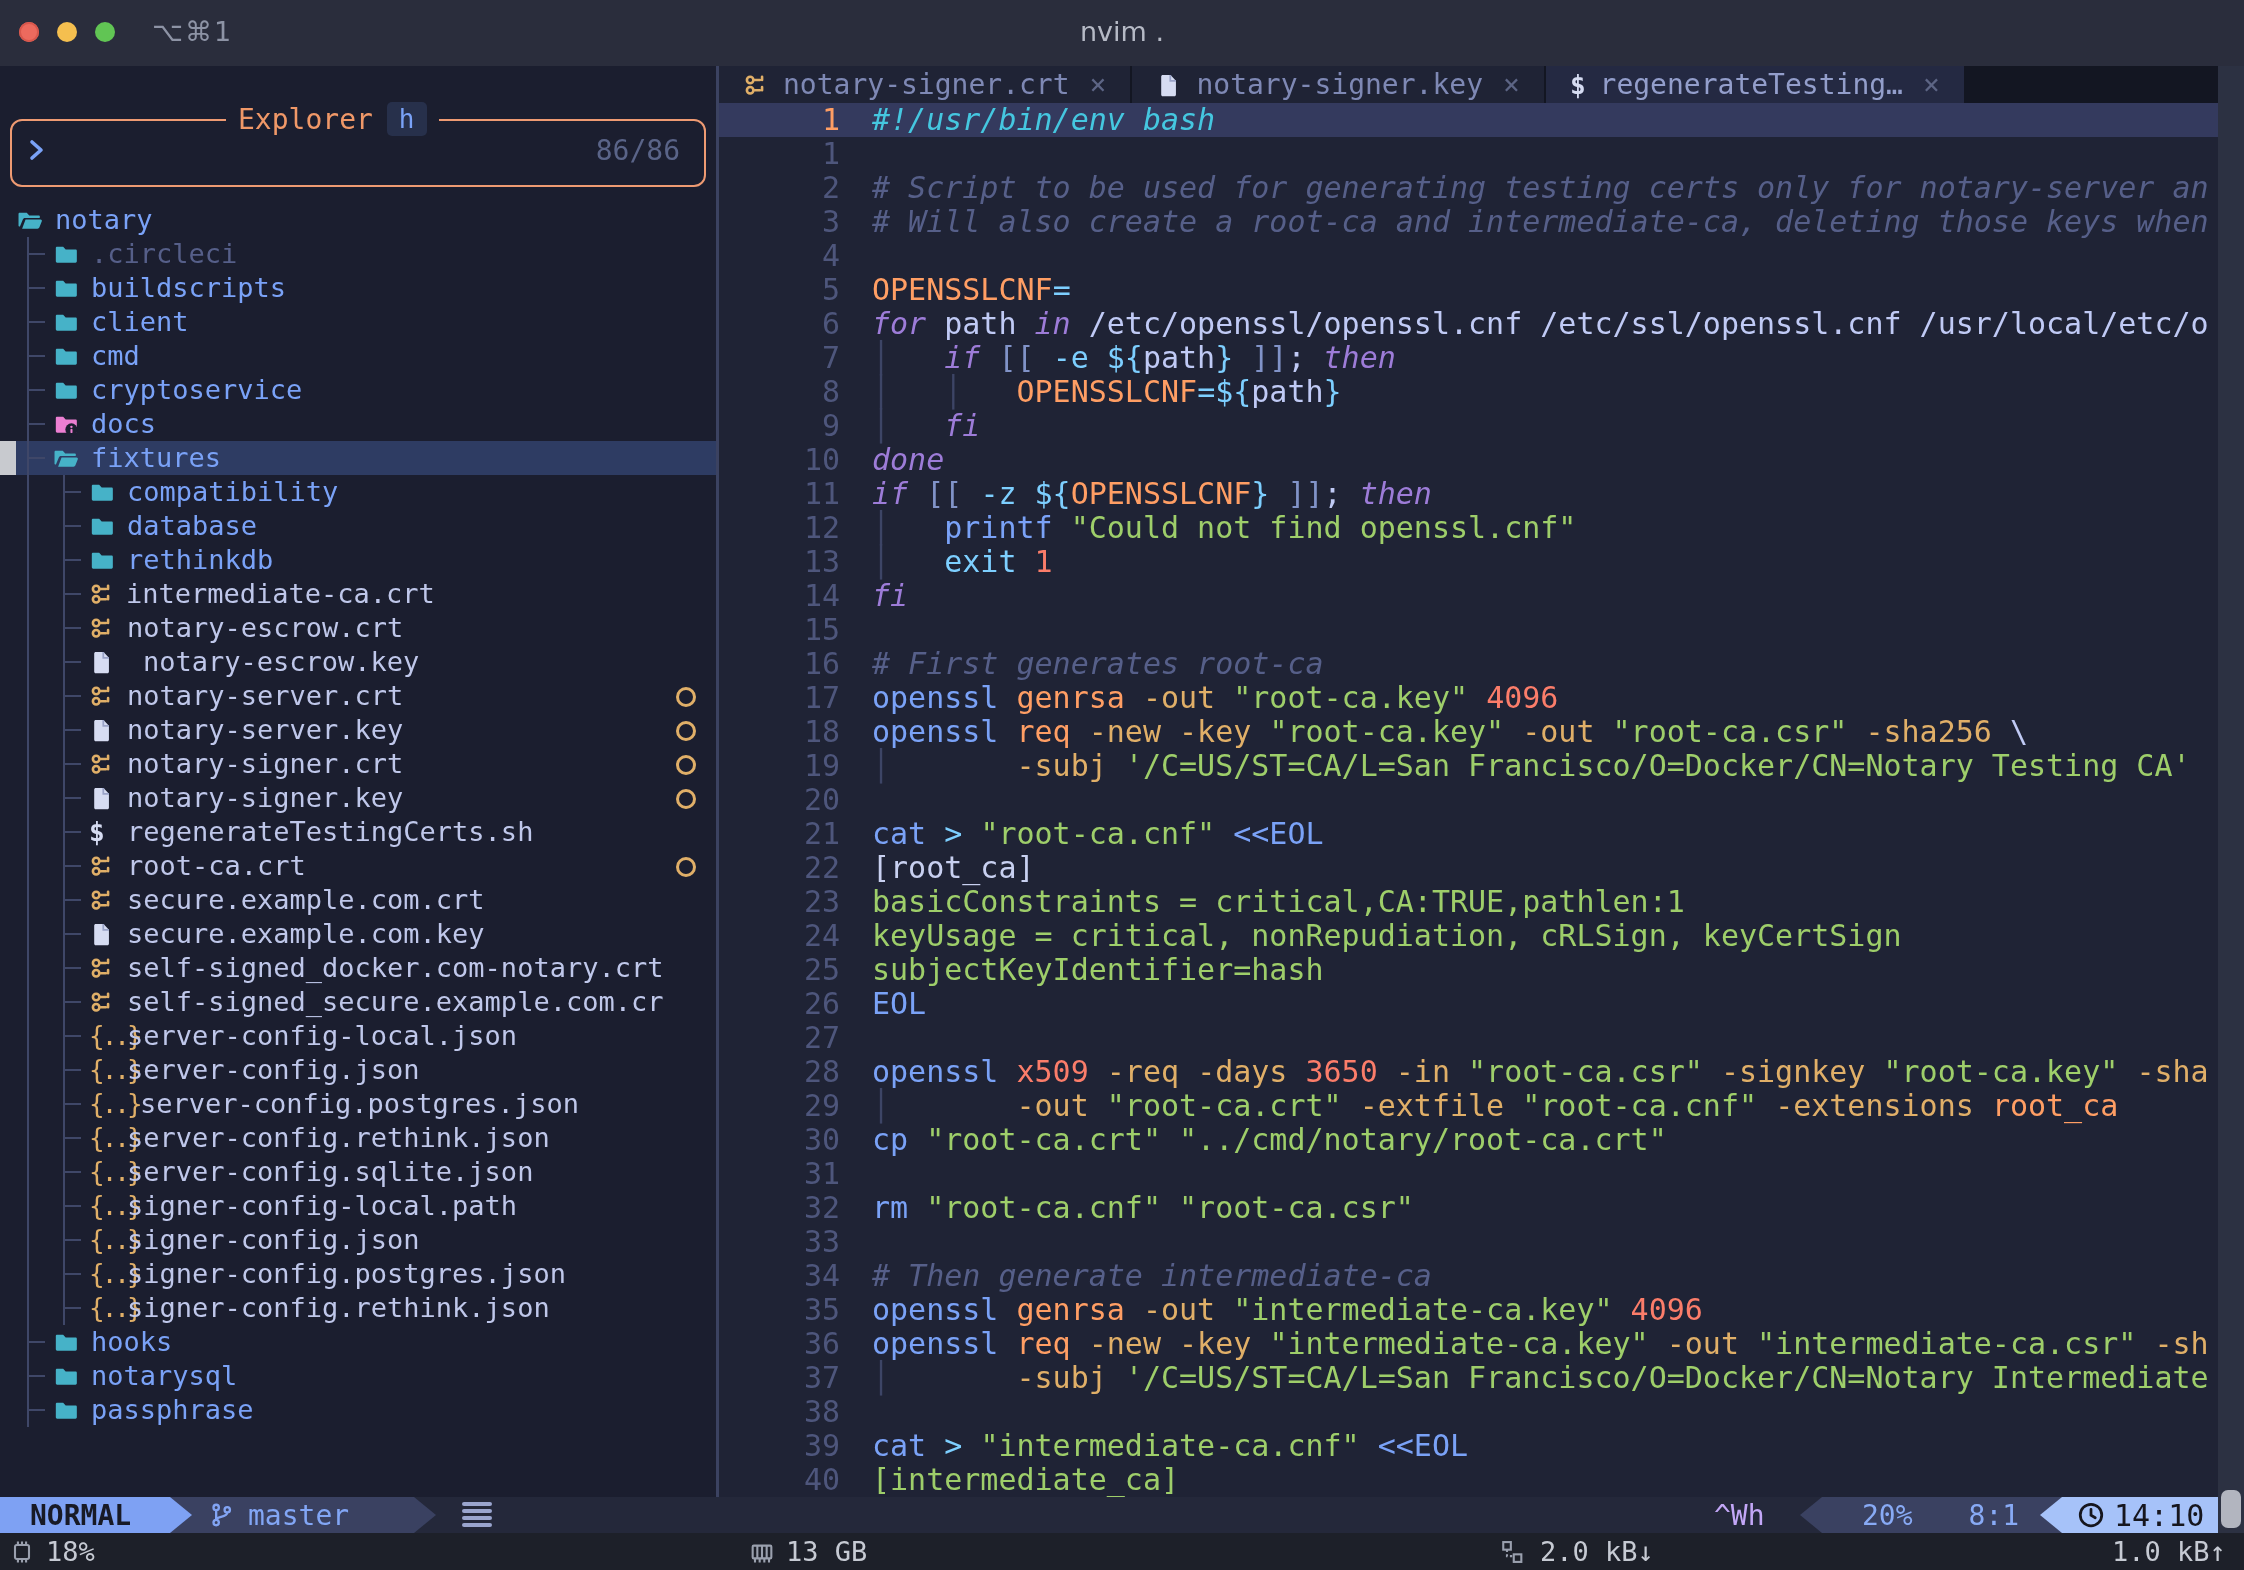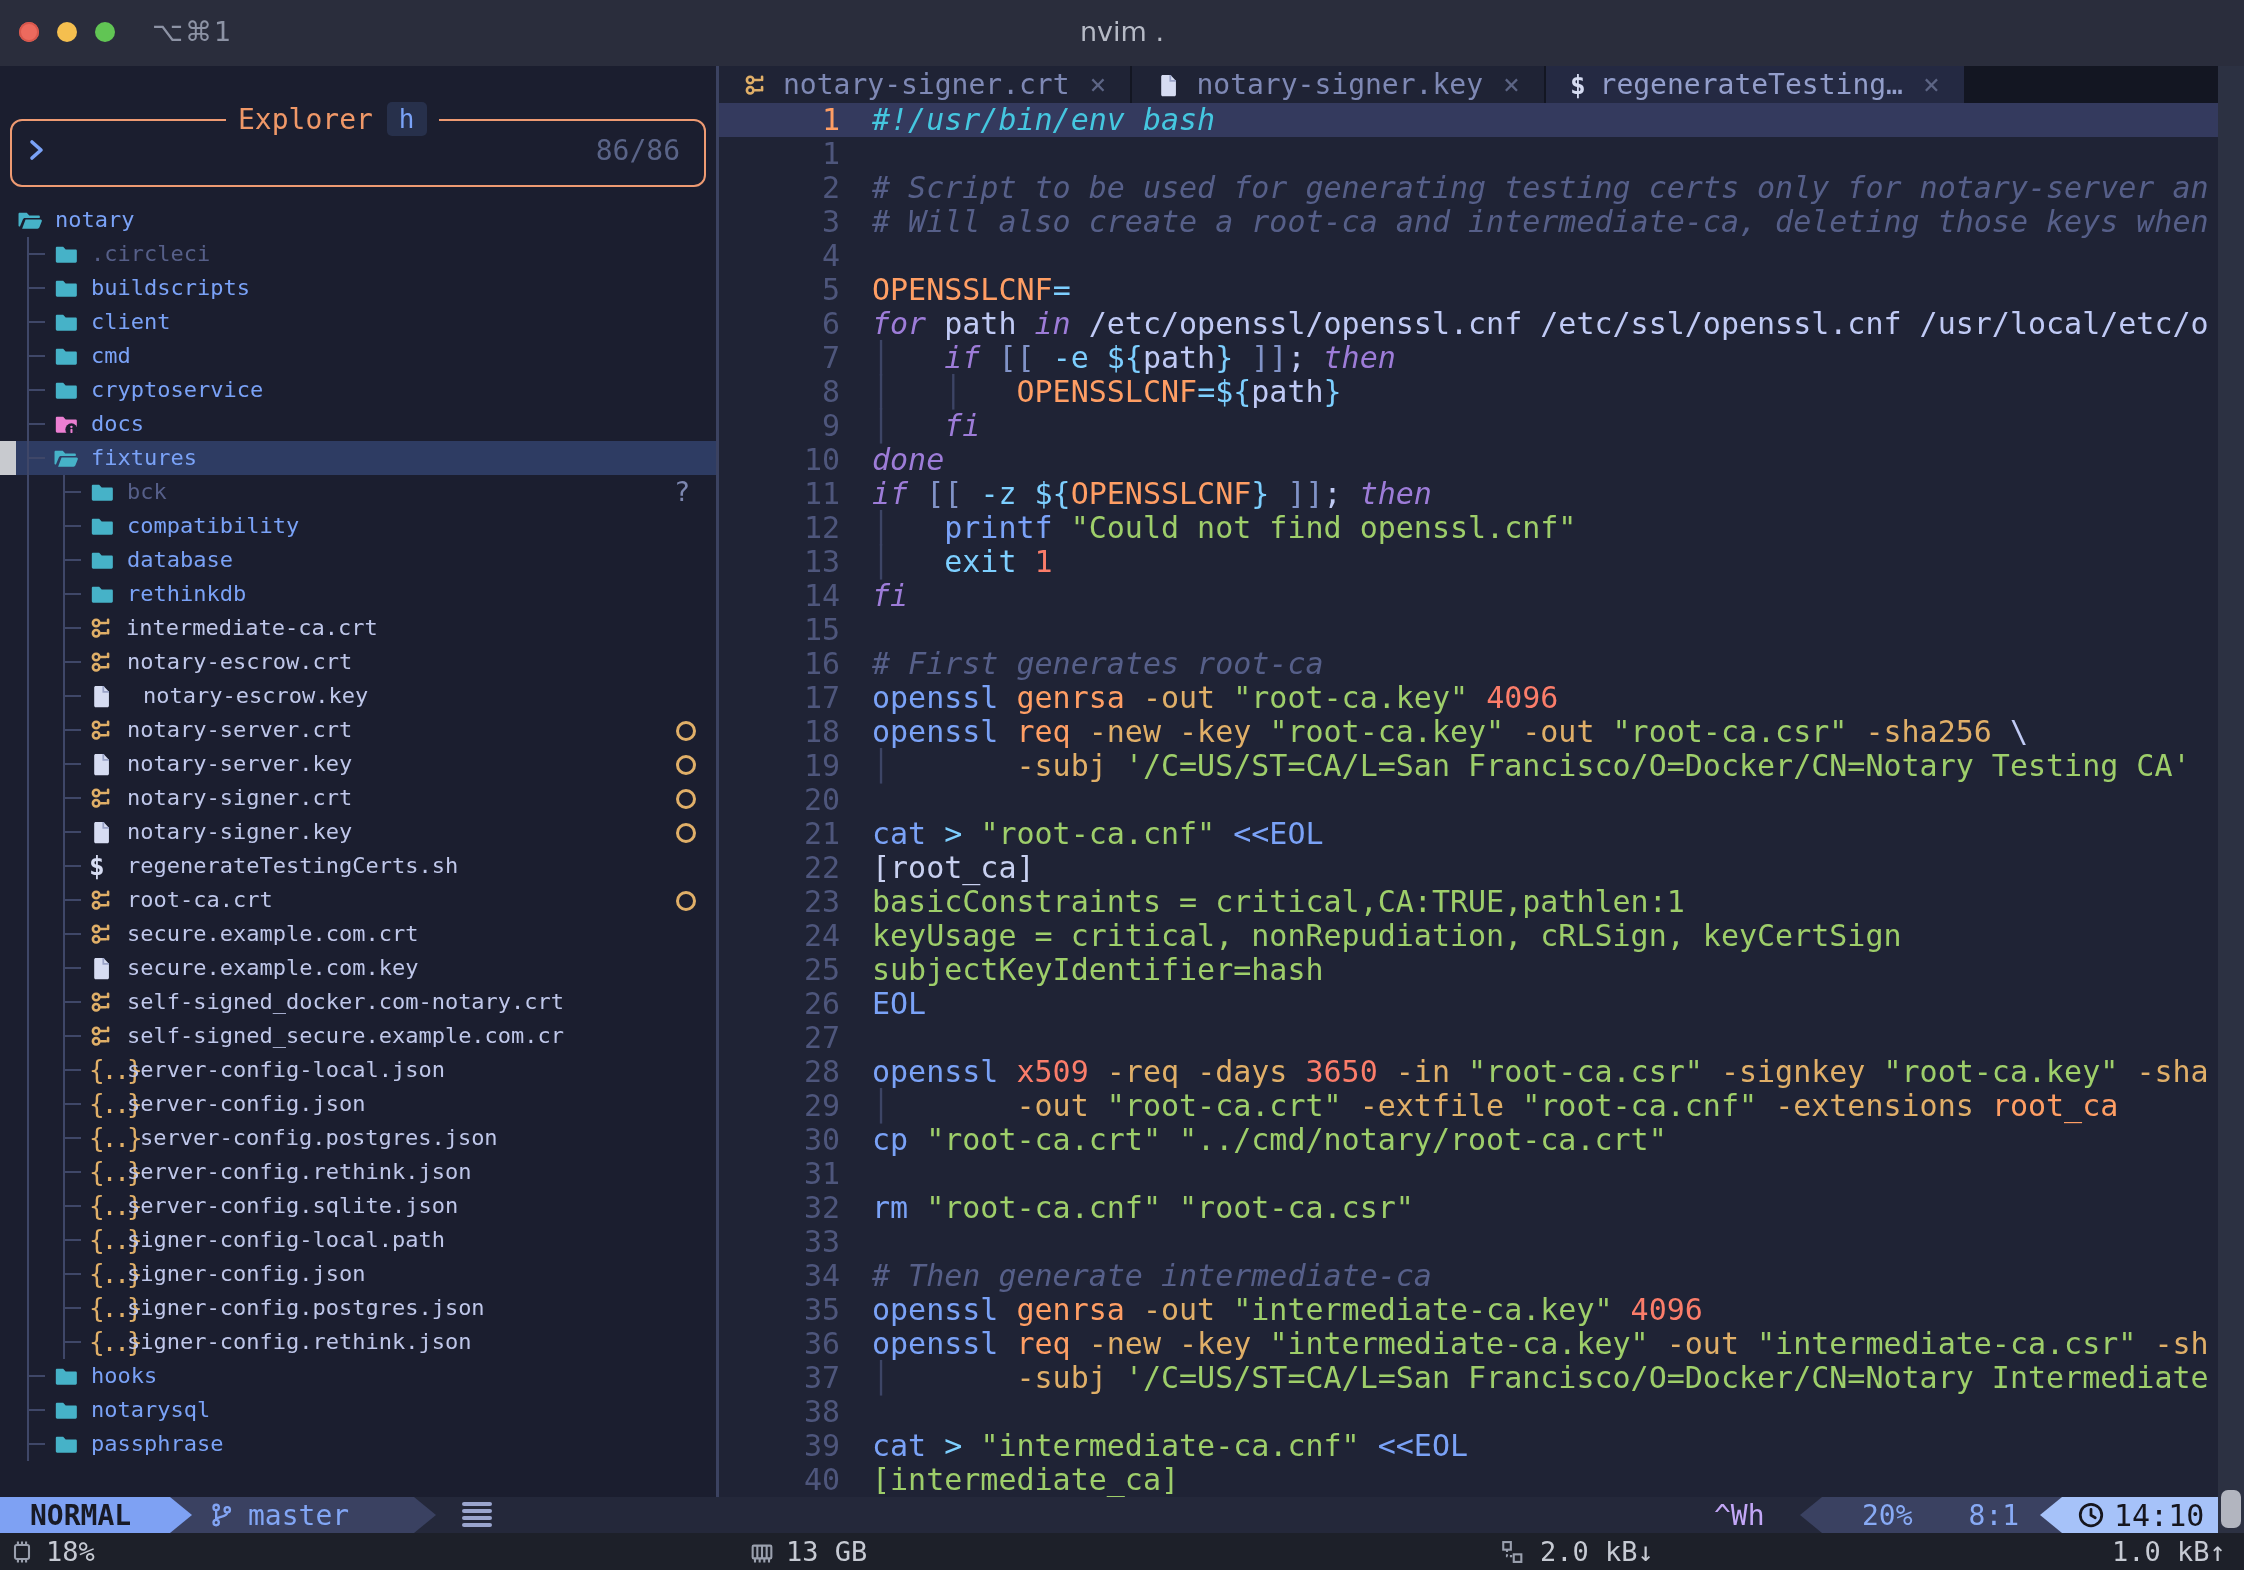--- a/index.html
+++ b/index.html
@@ -22,21 +22,21 @@
   .ex-title{font-size:28px;color:#f09868;}
   .ex-hint{background:#27304b;color:#7aa2f7;font-size:26px;padding:2px 12px;border-radius:5px;}
   .ex-prompt{left:26px;top:72px;}
   .ex-count{left:530px;top:66px;width:150px;text-align:right;font-size:28px;line-height:38px;color:#5a6488;}
   .tree{left:0;top:137px;width:716px;height:1294px;overflow:hidden;}
   .trow{position:relative;height:34px;width:716px;}
   .trow .gv{position:absolute;top:0;bottom:0;width:2px;background:#3f4768;}
   .trow .gt{position:absolute;top:16px;height:2px;background:#3f4768;}
   .ticon{position:absolute;top:4px;width:26px;height:26px;}
   .ticon.txticon{top:0;height:34px;line-height:34px;font-size:26px;}
-  .tname{position:absolute;top:0;line-height:34px;font-size:22px;white-space:nowrap;color:#bfc7ea;}
+  .tname{position:absolute;top:0;line-height:34px;font-size:27px;white-space:nowrap;color:#bfc7ea;}
   .tname.dir{color:#7aa2f7;}
   .tname.dim{color:#565f89;}
   .trow.sel{background:#2e3c63;}
   .selmark{position:absolute;left:0;top:0;width:16px;height:34px;background:#c8cacf;}
   .gitq{position:absolute;left:674px;top:0;line-height:34px;font-size:27px;color:#7d87b0;}
   .gitc{position:absolute;left:676px;top:8px;width:14px;height:14px;border:3px solid #e0af68;border-radius:50%;}
   
   .tabbar{left:719px;top:66px;width:1499px;height:37px;background:#131622;display:flex;}
   .tab{height:37px;display:flex;align-items:center;gap:14px;background:#1f2335;padding:0 24px;margin-right:2px;
        font-size:28px;color:#7e88b4;}
@@ -186,30 +186,20 @@
             </svg></span>
           <span class="tname dir" style="left: 91px;">fixtures</span>
         </div>
         <div class="trow">
           <span class="gv" style="left: 27px;"></span>
           <span class="gv" style="left: 63px;"></span>
           <span class="gt" style="left: 65px; width: 16px;"></span>
           <span class="ticon" style="left: 89px; position: absolute;"><svg width="26" height="26" viewBox="0 0 24 24">
               <path d="M2.6 5.2h6.8l2.3 2.7h9.1c.7 0 1.2.5 1.2 1.2v9.6c0 .7-.5 1.3-1.2 1.3H3.8c-.7 0-1.2-.6-1.2-1.3V6.4c0-.7.5-1.2 1.2-1.2z" fill="#46b2c8"></path>
             </svg></span>
-          <span class="tname dir dim" style="left: 127px;">bck</span>
-          <span class="gitq">?</span>
-        </div>
-        <div class="trow">
-          <span class="gv" style="left: 27px;"></span>
-          <span class="gv" style="left: 63px;"></span>
-          <span class="gt" style="left: 65px; width: 16px;"></span>
-          <span class="ticon" style="left: 89px; position: absolute;"><svg width="26" height="26" viewBox="0 0 24 24">
-              <path d="M2.6 5.2h6.8l2.3 2.7h9.1c.7 0 1.2.5 1.2 1.2v9.6c0 .7-.5 1.3-1.2 1.3H3.8c-.7 0-1.2-.6-1.2-1.3V6.4c0-.7.5-1.2 1.2-1.2z" fill="#46b2c8"></path>
-            </svg></span>
           <span class="tname dir" style="left: 127px;">compatibility</span>
         </div>
         <div class="trow">
           <span class="gv" style="left: 27px;"></span>
           <span class="gv" style="left: 63px;"></span>
           <span class="gt" style="left: 65px; width: 16px;"></span>
           <span class="ticon" style="left: 89px; position: absolute;"><svg width="26" height="26" viewBox="0 0 24 24">
               <path d="M2.6 5.2h6.8l2.3 2.7h9.1c.7 0 1.2.5 1.2 1.2v9.6c0 .7-.5 1.3-1.2 1.3H3.8c-.7 0-1.2-.6-1.2-1.3V6.4c0-.7.5-1.2 1.2-1.2z" fill="#46b2c8"></path>
             </svg></span>
           <span class="tname dir" style="left: 127px;">database</span>

